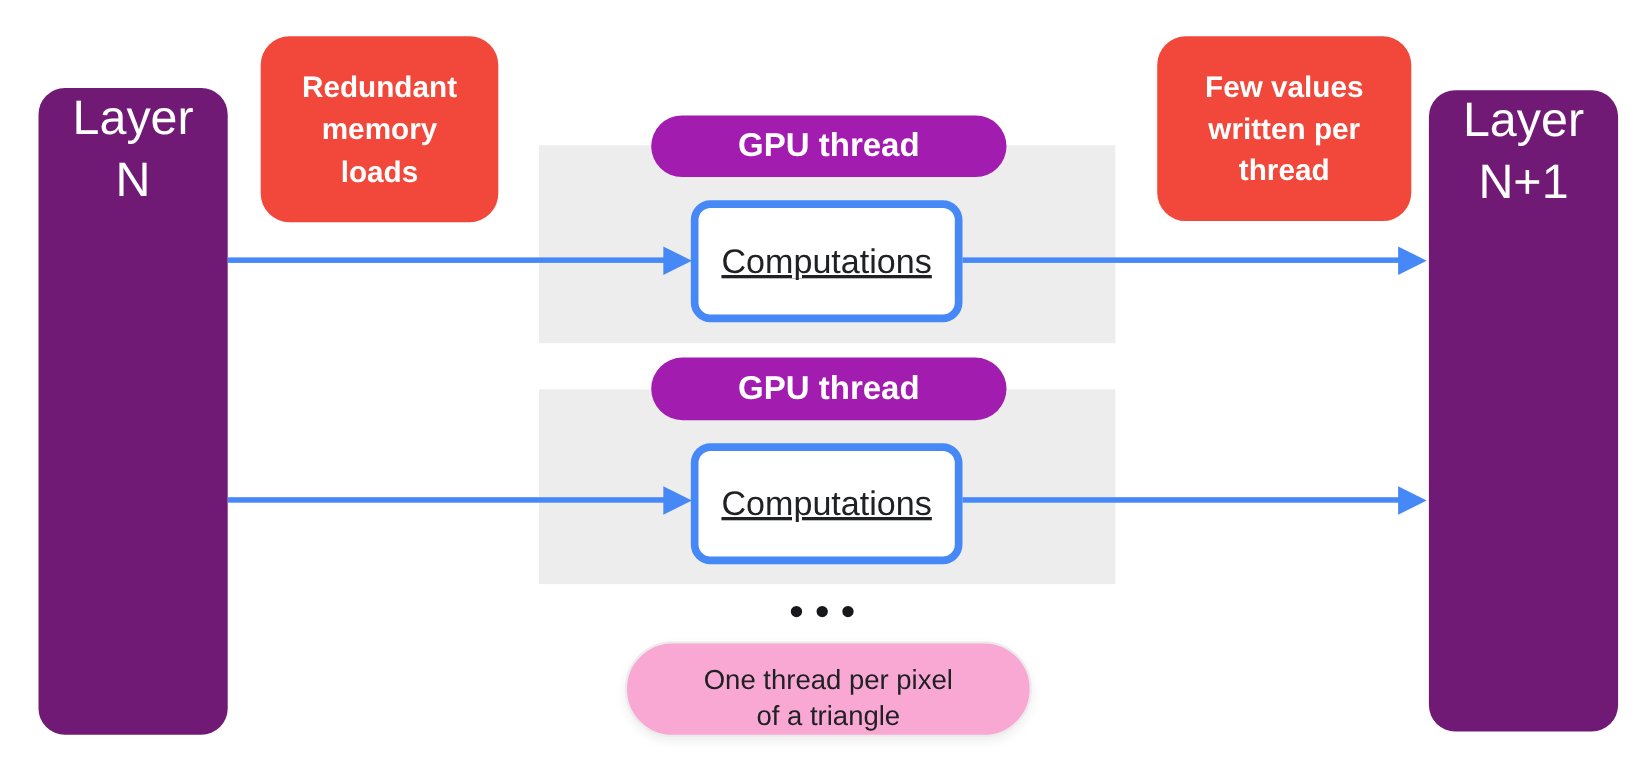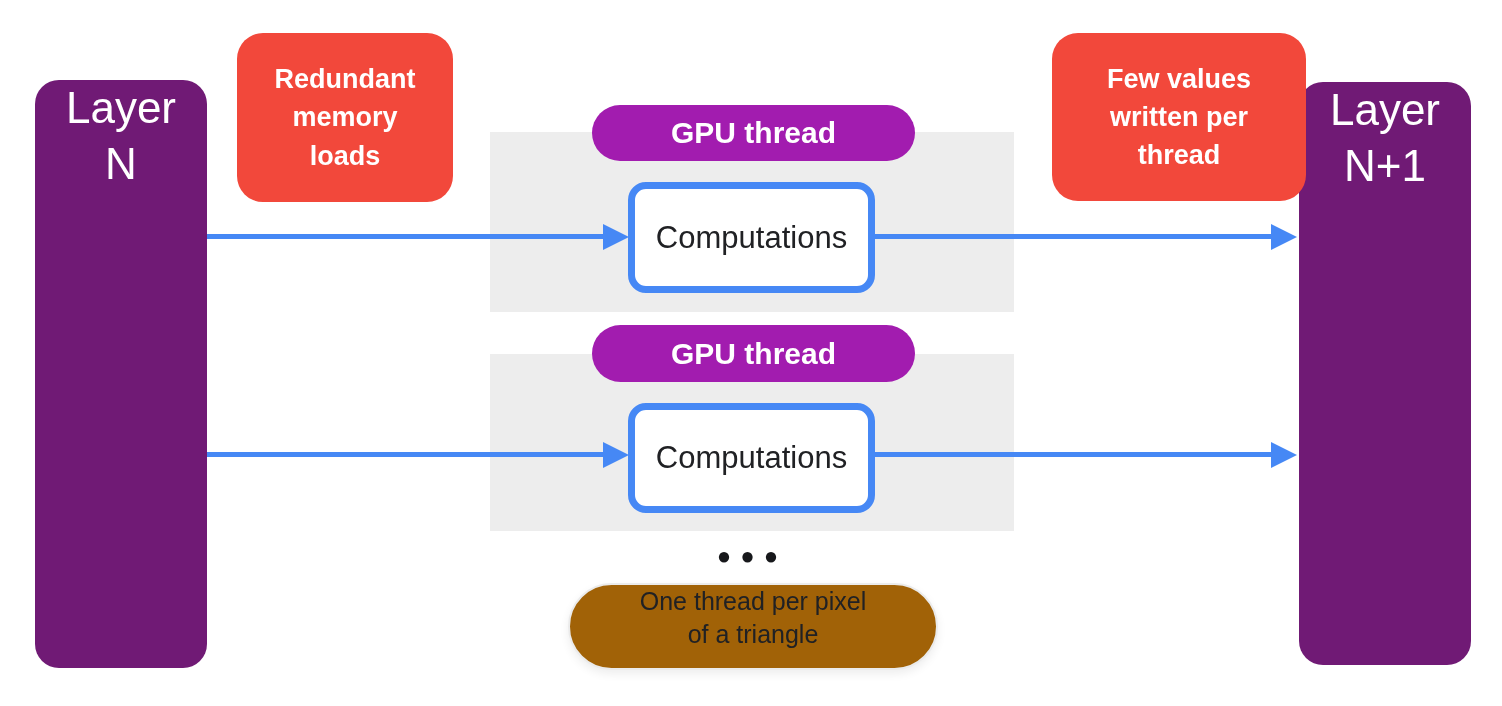--- a/index.html
+++ b/index.html
@@ -37,21 +37,21 @@
     display: flex;
     align-items: center;
     justify-content: center;
     text-align: center;
     font-size: 27px;
     line-height: 1.42;
     white-space: pre-line;
   }
   .badge-memory  { left: 237px;  top: 33px; width: 216px; height: 169px; border-radius: 26px; }
   .badge-compute { left: 538px;  top: 33px; width: 427px; height: 55px;  border-radius: 28px; }
-  .badge-writes  { left: 1052px; top: 33px; width: 254px; height: 168px; border-radius: 26px; }
+  .badge-writes  { left: 1052px; top: 33px; width: 231px; height: 168px; border-radius: 26px; }
 
   
   .gray-panel { background: #EDEDED; }
   .panel-1 { left: 490px; top: 132px; width: 524px; height: 180px; }
   .panel-2 { left: 490px; top: 354px; width: 524px; height: 177px; }
 
   
   .gpu-pill {
     background: #a21caf;
     border-radius: 29px;
@@ -68,20 +68,21 @@
   
   .comp-box {
     background: #ffffff;
     border: 7px solid #4688F5;
     border-radius: 18px;
     color: #202124;
     font-size: 31px;
     display: flex;
     align-items: center;
     justify-content: center;
+    text-decoration: underline;
   }
   .comp-1 { left: 628px; top: 182px; width: 247px; height: 111px; }
   .comp-2 { left: 628px; top: 403px; width: 247px; height: 110px; }
 
   
   .arrow-shaft { background: #4688F5; height: 5px; }
   .shaft-1a { left: 207px; top: 234px; width: 398px; }
   .shaft-1b { left: 875px; top: 234px; width: 397px; }
   .shaft-2a { left: 207px; top: 452px; width: 398px; }
   .shaft-2b { left: 875px; top: 452px; width: 397px; }
@@ -102,29 +103,29 @@
     text-align: center;
     color: #17181B;
     font-size: 24px;
     letter-spacing: 9px;
     line-height: 1.2;
   }
 
   
   .caption-pill {
     left: 568px; top: 583px; width: 370px; height: 87px;
-    background: #a16207;
+    background: #f9a8d4;
     border: 2px solid #EBEBEB;
     border-radius: 44px;
     box-shadow: 0 4px 10px rgba(0,0,0,0.07);
     color: #202124;
     font-size: 25px;
     line-height: 1.32;
     display: flex;
-    align-items: flex-start;
+    align-items: flex-end;
     justify-content: center;
     text-align: center;
     white-space: pre-line;
   }
 </style>
 </head>
 <body>
 
 <div class="canvas">
 

